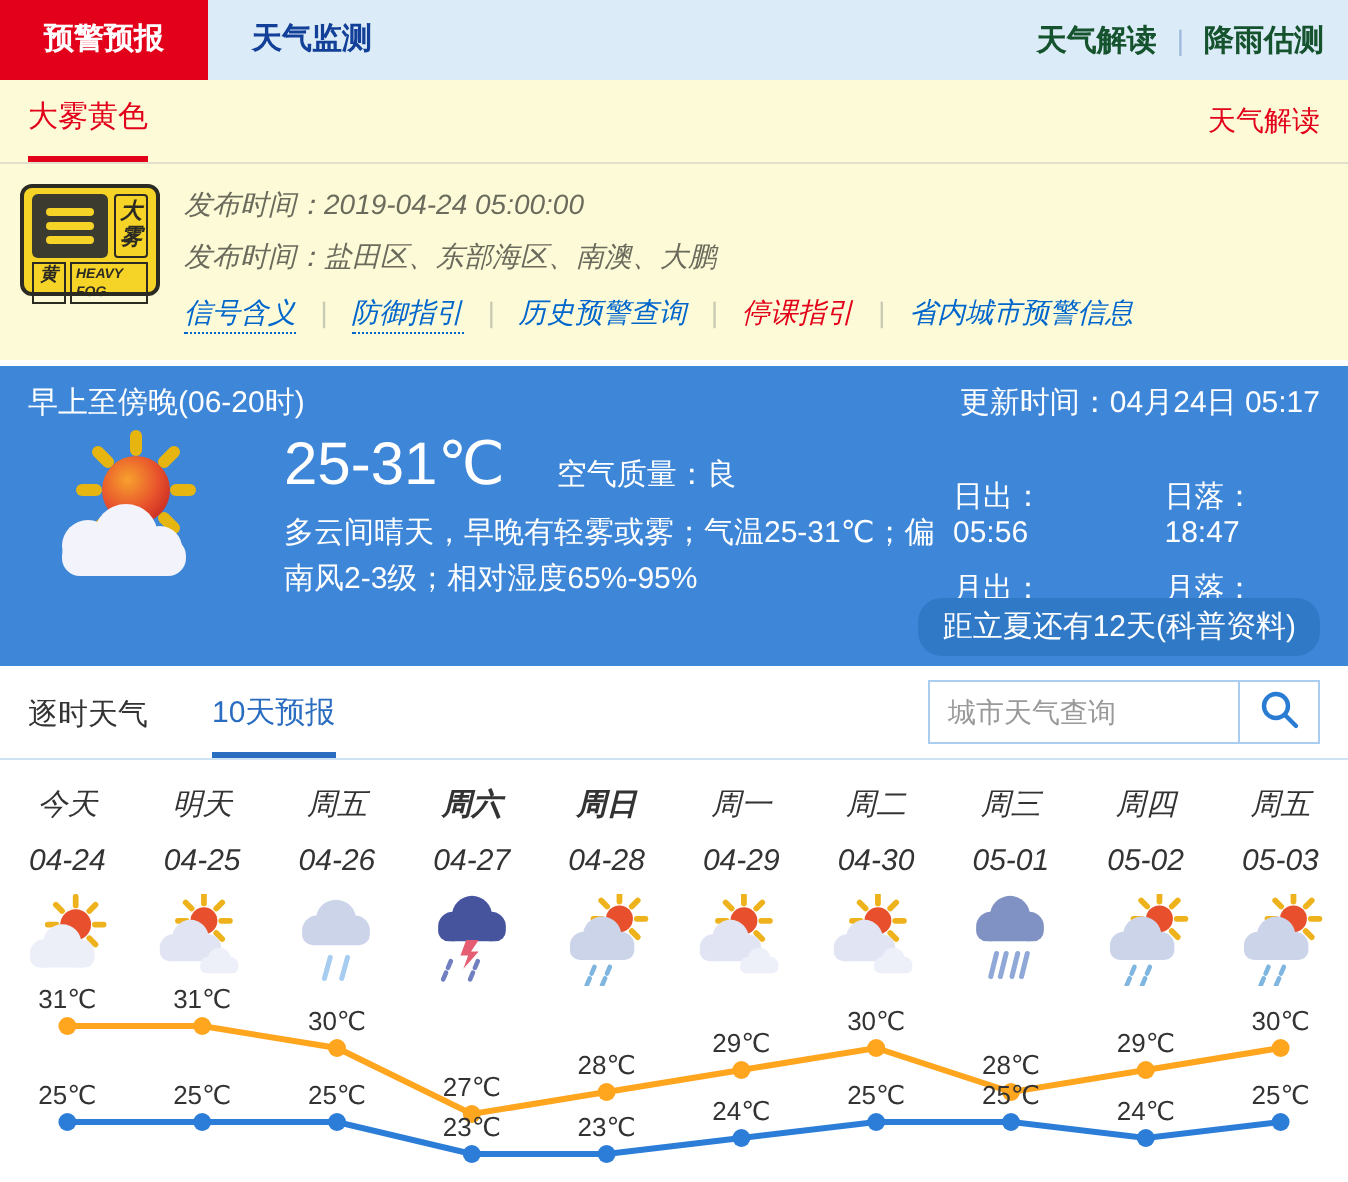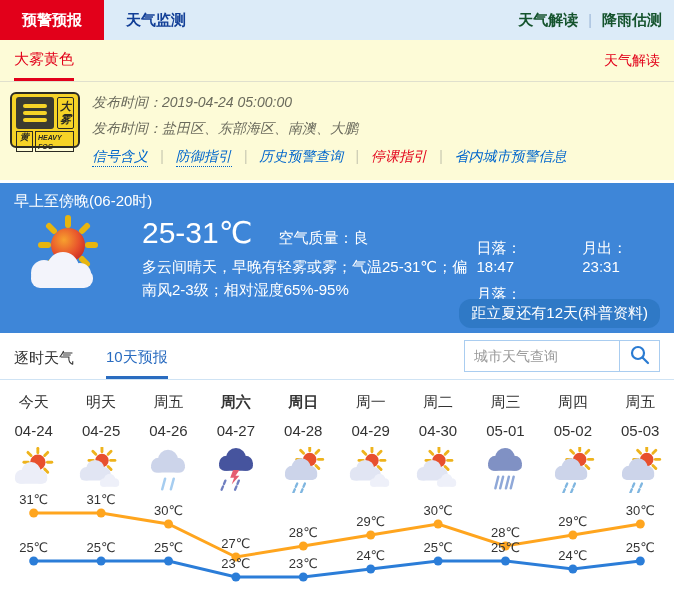--- a/index.html
+++ b/index.html
@@ -55,21 +55,21 @@
 
   
   .f-tabbar { display:flex; align-items:flex-end; height:47px; border-bottom:1px solid #cfe3f4; padding:0 14px; }
   .f-tab { font-size:15px; color:#333; margin-right:32px; line-height:42px; cursor:pointer; }
   .f-tab.active { color:#2a6cc0; border-bottom:3px solid #2a6cc0; line-height:39px; }
   .f-search { margin-left:auto; display:flex; align-items:center; margin-bottom:7px; }
   .f-search input { width:156px; height:32px; border:1px solid #aacdf0; padding:0 9px; font-size:14px; color:#333; outline:none; font-family:inherit; }
   .f-search input::placeholder { color:#999; }
   .f-search button { width:40px; height:32px; border:1px solid #aacdf0; border-left:none; background:#fff; cursor:pointer; display:flex; align-items:center; justify-content:center; }
   .f-days { display:flex; margin-top:13px; }
-  .f-col { width:10%; text-align:center; }
+  .f-col { width:10%; text-align:center;font-style:italic; }
   .f-name { font-size:15px; color:#333; }
   .f-name.bold { font-weight:bold; }
   .f-date { font-size:15px; color:#333; margin-top:10px; }
   .f-iconbox { margin-top:8px; height:46px; display:flex; align-items:center; justify-content:center; }
   .f-chart svg { display:block; }
 </style>
 </head>
 <body>
 
 <div class="page">
@@ -116,20 +116,21 @@
         <div class="warning-links"><a class="warning-link dotted">信号含义</a><span class="wl-sep">|</span><a class="warning-link dotted">防御指引</a><span class="wl-sep">|</span><a class="warning-link">历史预警查询</a><span class="wl-sep">|</span><a class="warning-link highlight">停课指引</a><span class="wl-sep">|</span><a class="warning-link">省内城市预警信息</a></div>
       </div>
     </div>
   </section>
 
   <div class="gap"></div>
 
   <section class="current-panel">
     <div class="cp-header">
       <span>早上至傍晚(06-20时)</span>
+      <span class="cp-update">更新时间：04月24日 05:17</span>
     </div>
     <div class="cp-body">
       <div class="cp-icon">
         <svg width="98" height="82" viewBox="0 0 98 82">
           <defs>
             <radialGradient id="sg" cx="38%" cy="35%" r="80%">
               <stop offset="0%" stop-color="#f7a12e"></stop>
                 <stop offset="55%" stop-color="#e8542c"></stop>
                 <stop offset="100%" stop-color="#c32020"></stop>
             </radialGradient>
@@ -155,20 +156,21 @@
       </div>
       <div class="cp-mid">
         <div class="cp-temp-row">
           <span class="cp-temp">25-31℃</span>
           <span class="cp-aqi">空气质量：良</span>
         </div>
         <div class="cp-desc">多云间晴天，早晚有轻雾或雾；气温25-31℃；偏南风2-3级；相对湿度65%-95%</div>
       </div>
       <div class="cp-right">
         <div class="cp-astro">
+            <span>日出：05:56</span>
             <span>日落：18:47</span>
             <span>月出：23:31</span>
             <span>月落：09:44</span>
           </div>
       </div>
     </div>
     <button class="cp-button">距立夏还有12天(科普资料)</button>
   </section>
 
   <section class="forecast">

